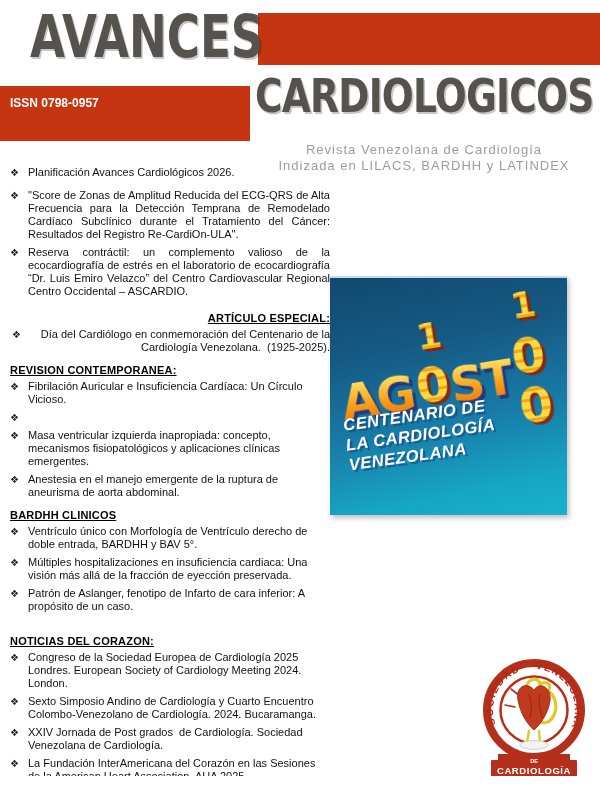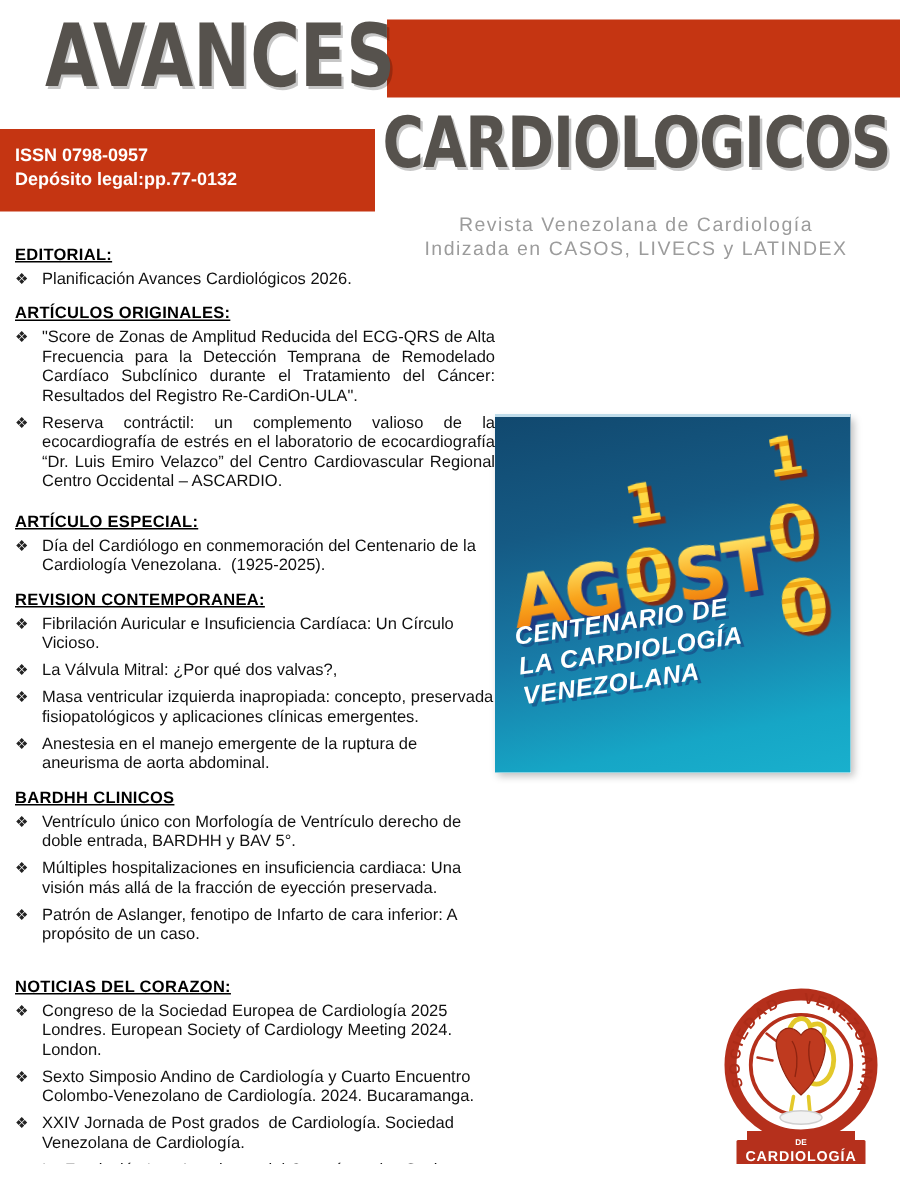--- a/index.html
+++ b/index.html
@@ -23,21 +23,21 @@
     transform:scaleX(.80);transform-origin:left top;letter-spacing:-1px;
     text-shadow:2px 2px 0 rgba(0,0,0,.22);white-space:nowrap;
   }
   .subtitle{position:absolute;left:250px;width:348px;text-align:center;color:#9c9c9c;
     font-size:13px;letter-spacing:1px;white-space:nowrap;}
   .subtitle.s1{top:142px;}
   .subtitle.s2{top:158px;}
   
   #toc{position:absolute;left:10px;top:164px;width:320px;}
   .sec{margin-bottom:10px;}
-  .sec-especial{margin-top:14px;}
+  .sec-especial{margin-top:14px;text-align:right;}
   .sec-noticias{margin-top:22px;}
   .sec-head{font-weight:bold;font-size:11px;text-decoration:underline;letter-spacing:.2px;margin:0 0 4px 0;color:#000;}
   .toc-item{display:flex;gap:7px;margin:2px 0 5px 0;}
   .bullet{flex:0 0 11px;font-size:10px;line-height:13px;color:#222;}
   .item-text{font-size:11px;line-height:13px;color:#111;}
   .just .item-text{text-align:justify;}
   
   .poster{
     position:absolute;left:330px;top:276px;width:237px;height:239px;overflow:hidden;
     background:linear-gradient(168deg,#11486e 0%,#155a84 30%,#187aa6 58%,#16a6c6 85%,#19b0cd 100%);
@@ -77,38 +77,35 @@
 </style>
 </head>
 <body>
 
 <div class="page">
 
   <div class="red-rect-top"></div>
   <div class="title-avances">AVANCES</div>
   <div class="red-band-left">
     <div>ISSN 0798-0957</div>
-    <div>Depósito legal:pp.77-0132</div>
   </div>
   <div class="title-cardio">CARDIOLOGICOS</div>
   <div class="subtitle s1">Revista Venezolana de Cardiología</div>
-  <div class="subtitle s2">Indizada en CASOS, LIVECS y LATINDEX</div>
+  <div class="subtitle s2">Indizada en LILACS, BARDHH y LATINDEX</div>
 
   <div id="toc">
 
     <div class="sec">
-      <div class="sec-head">EDITORIAL:</div>
       <div class="toc-item">
         <span class="bullet">❖</span>
         <span class="item-text">Planificación Avances Cardiológicos 2026.</span>
       </div>
     </div>
 
     <div class="sec">
-      <div class="sec-head">ARTÍCULOS ORIGINALES:</div>
       <div class="toc-item just">
         <span class="bullet">❖</span>
         <span class="item-text">"Score de Zonas de Amplitud Reducida del ECG-QRS de Alta Frecuencia para la Detección Temprana de Remodelado Cardíaco Subclínico durante el Tratamiento del Cáncer: Resultados del Registro Re-CardiOn-ULA".</span>
       </div>
       <div class="toc-item just">
         <span class="bullet">❖</span>
         <span class="item-text">Reserva contráctil: un complemento valioso de la ecocardiografía de estrés en el laboratorio de ecocardiografía “Dr. Luis Emiro Velazco” del Centro Cardiovascular Regional Centro Occidental – ASCARDIO.</span>
       </div>
     </div>
 
@@ -121,25 +118,24 @@
     </div>
 
     <div class="sec">
       <div class="sec-head">REVISION CONTEMPORANEA:</div>
       <div class="toc-item">
         <span class="bullet">❖</span>
         <span class="item-text">Fibrilación Auricular e Insuficiencia Cardíaca: Un Círculo Vicioso.</span>
       </div>
       <div class="toc-item">
         <span class="bullet">❖</span>
-        <span class="item-text">La Válvula Mitral: ¿Por qué dos valvas?,</span>
-      </div>
-      <div class="toc-item">
-        <span class="bullet">❖</span>
-        <span class="item-text">Masa ventricular izquierda inapropiada: concepto, preservada fisiopatológicos y aplicaciones clínicas emergentes.</span>
+      </div>
+      <div class="toc-item">
+        <span class="bullet">❖</span>
+        <span class="item-text">Masa ventricular izquierda inapropiada: concepto, mecanismos fisiopatológicos y aplicaciones clínicas emergentes.</span>
       </div>
       <div class="toc-item">
         <span class="bullet">❖</span>
         <span class="item-text">Anestesia en el manejo emergente de la ruptura de aneurisma de aorta abdominal.</span>
       </div>
     </div>
 
     <div class="sec">
       <div class="sec-head">BARDHH CLINICOS</div>
       <div class="toc-item">

